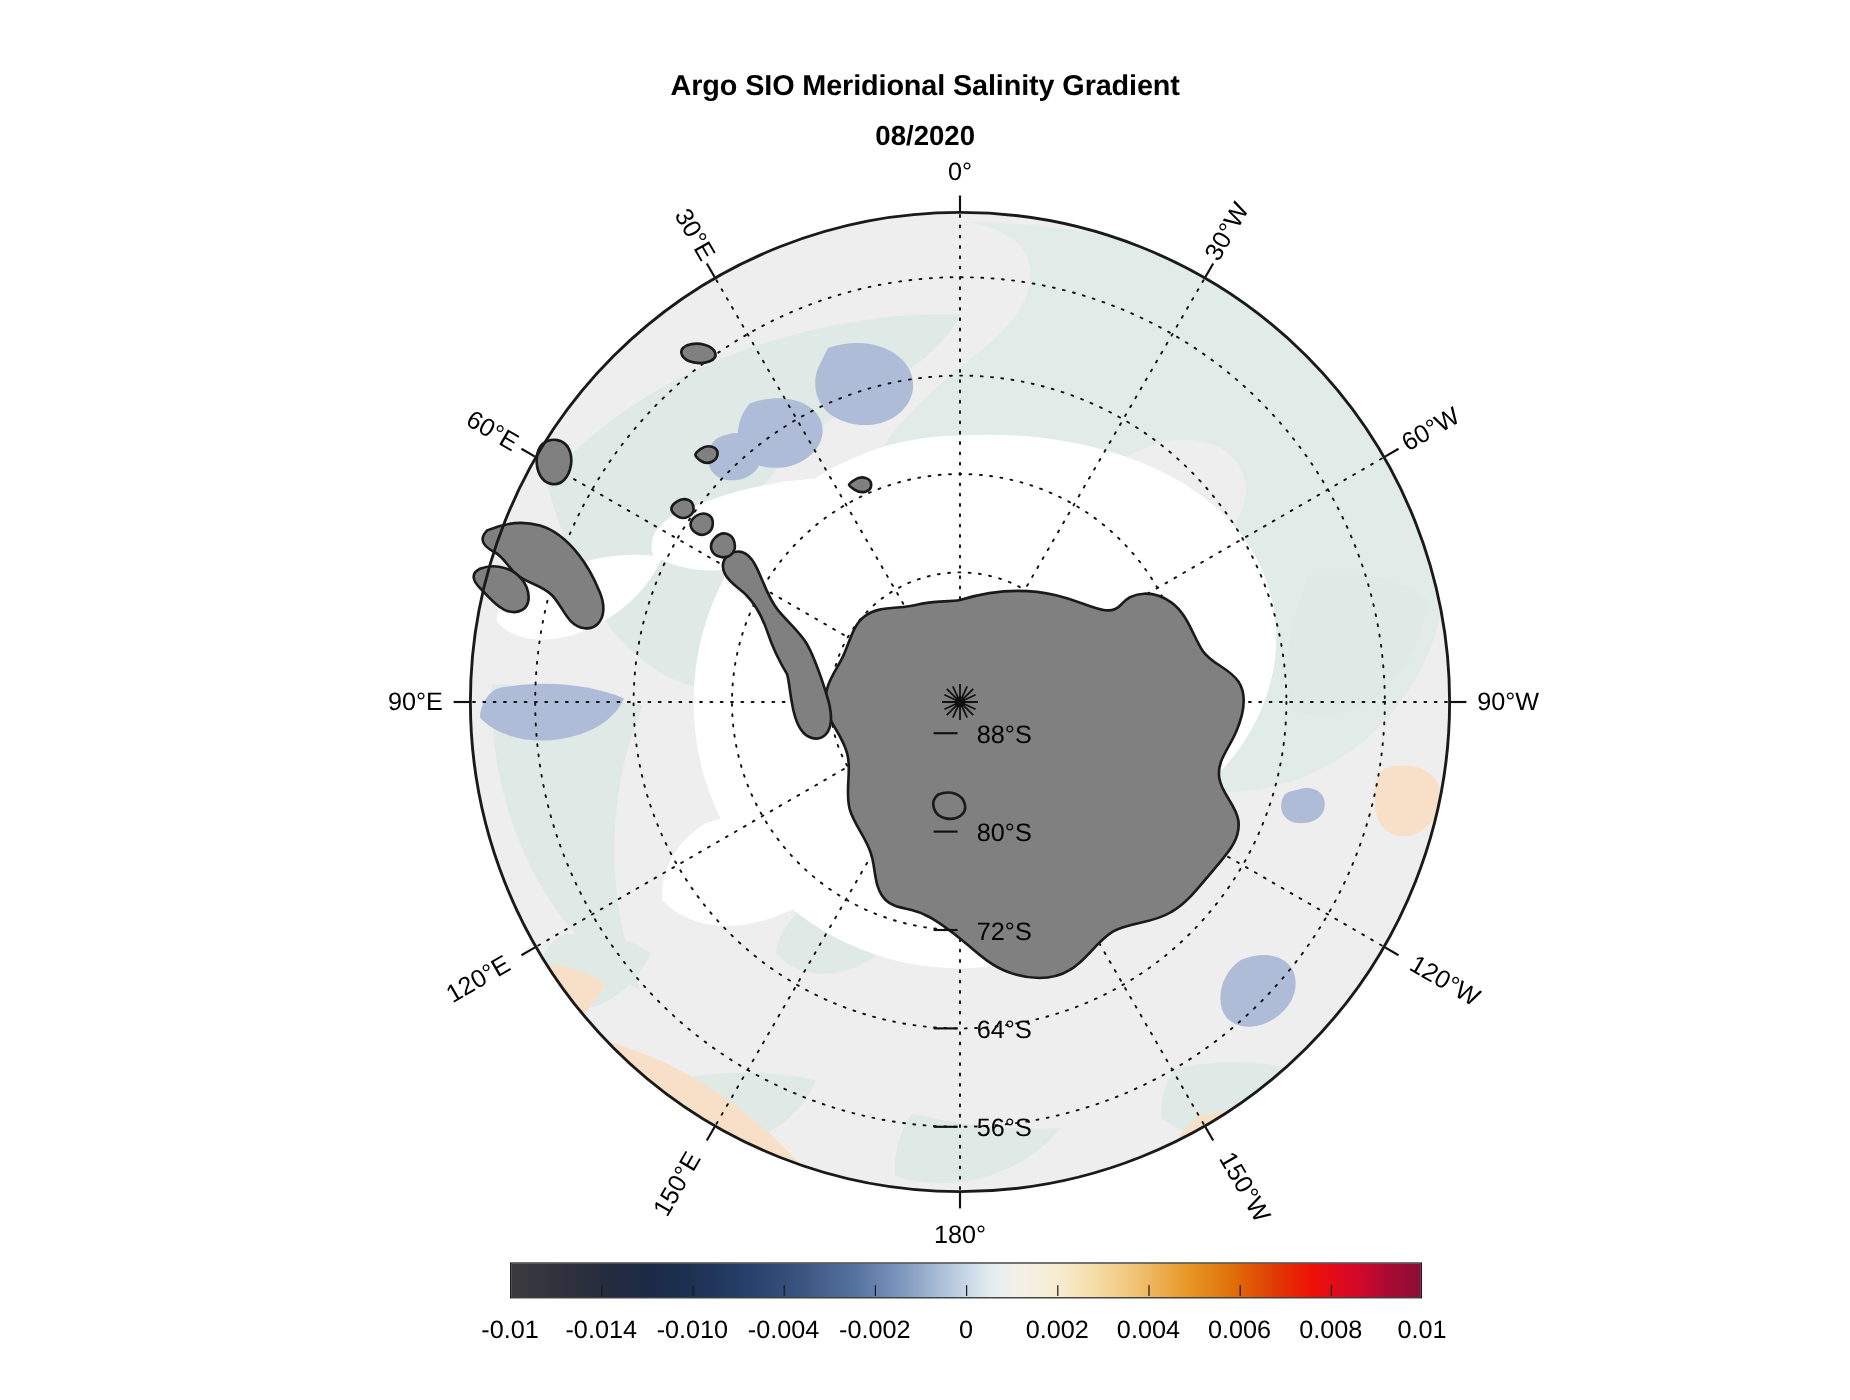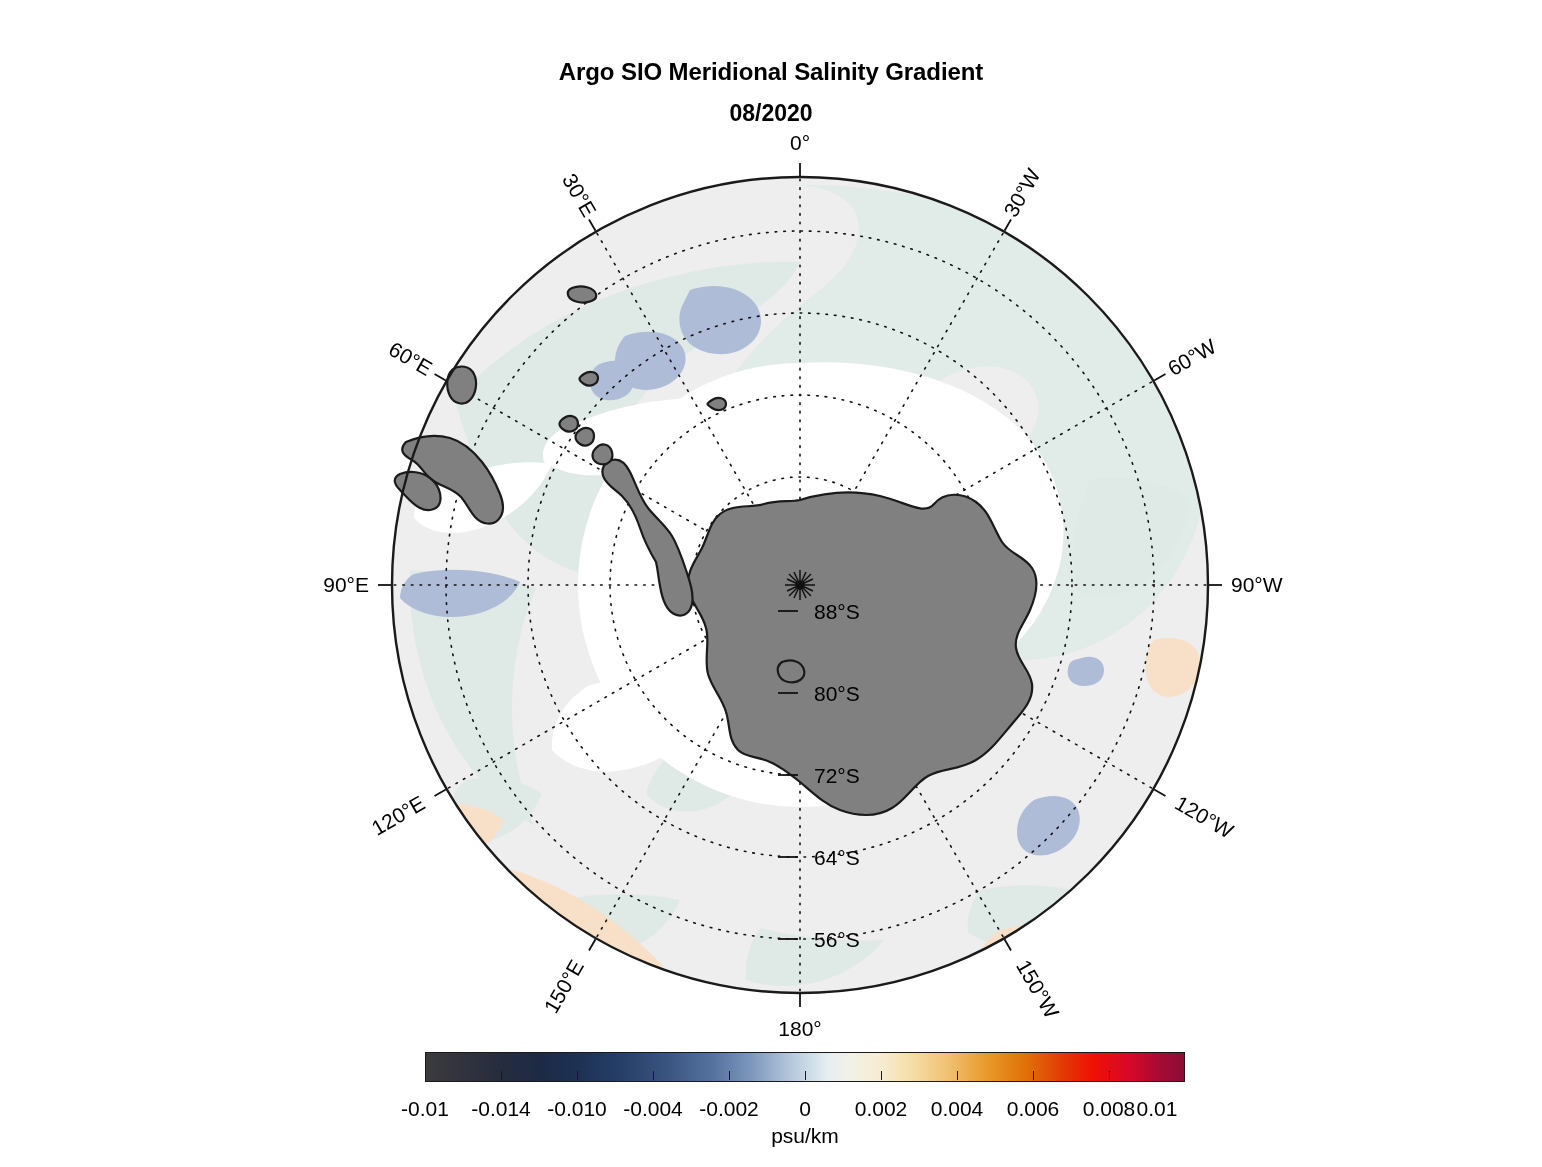--- a/index.html
+++ b/index.html
@@ -357,18 +357,17 @@
         <div class="cb-label" style="left: 0px;">-0.01</div>
         <div class="cb-label" style="left: 76px;">-0.014</div>
         <div class="cb-label" style="left: 152px;">-0.010</div>
         <div class="cb-label" style="left: 228px;">-0.004</div>
         <div class="cb-label" style="left: 304px;">-0.002</div>
         <div class="cb-label" style="left: 380px;">0</div>
         <div class="cb-label" style="left: 456px; text-align: right;">0.002</div>
         <div class="cb-label" style="left: 532px;">0.004</div>
         <div class="cb-label" style="left: 608px;">0.006</div>
         <div class="cb-label" style="left: 684px; text-align: right;">0.008</div>
-        <div class="cb-label" style="left: 732px;">0.01</div>
+        <div class="cb-label" style="left: 760px;">0.01</div>
       </div>
-    <div class="cb-unit">psu/km</div>
   </div>
 
 </div>
 
 </body></html>

